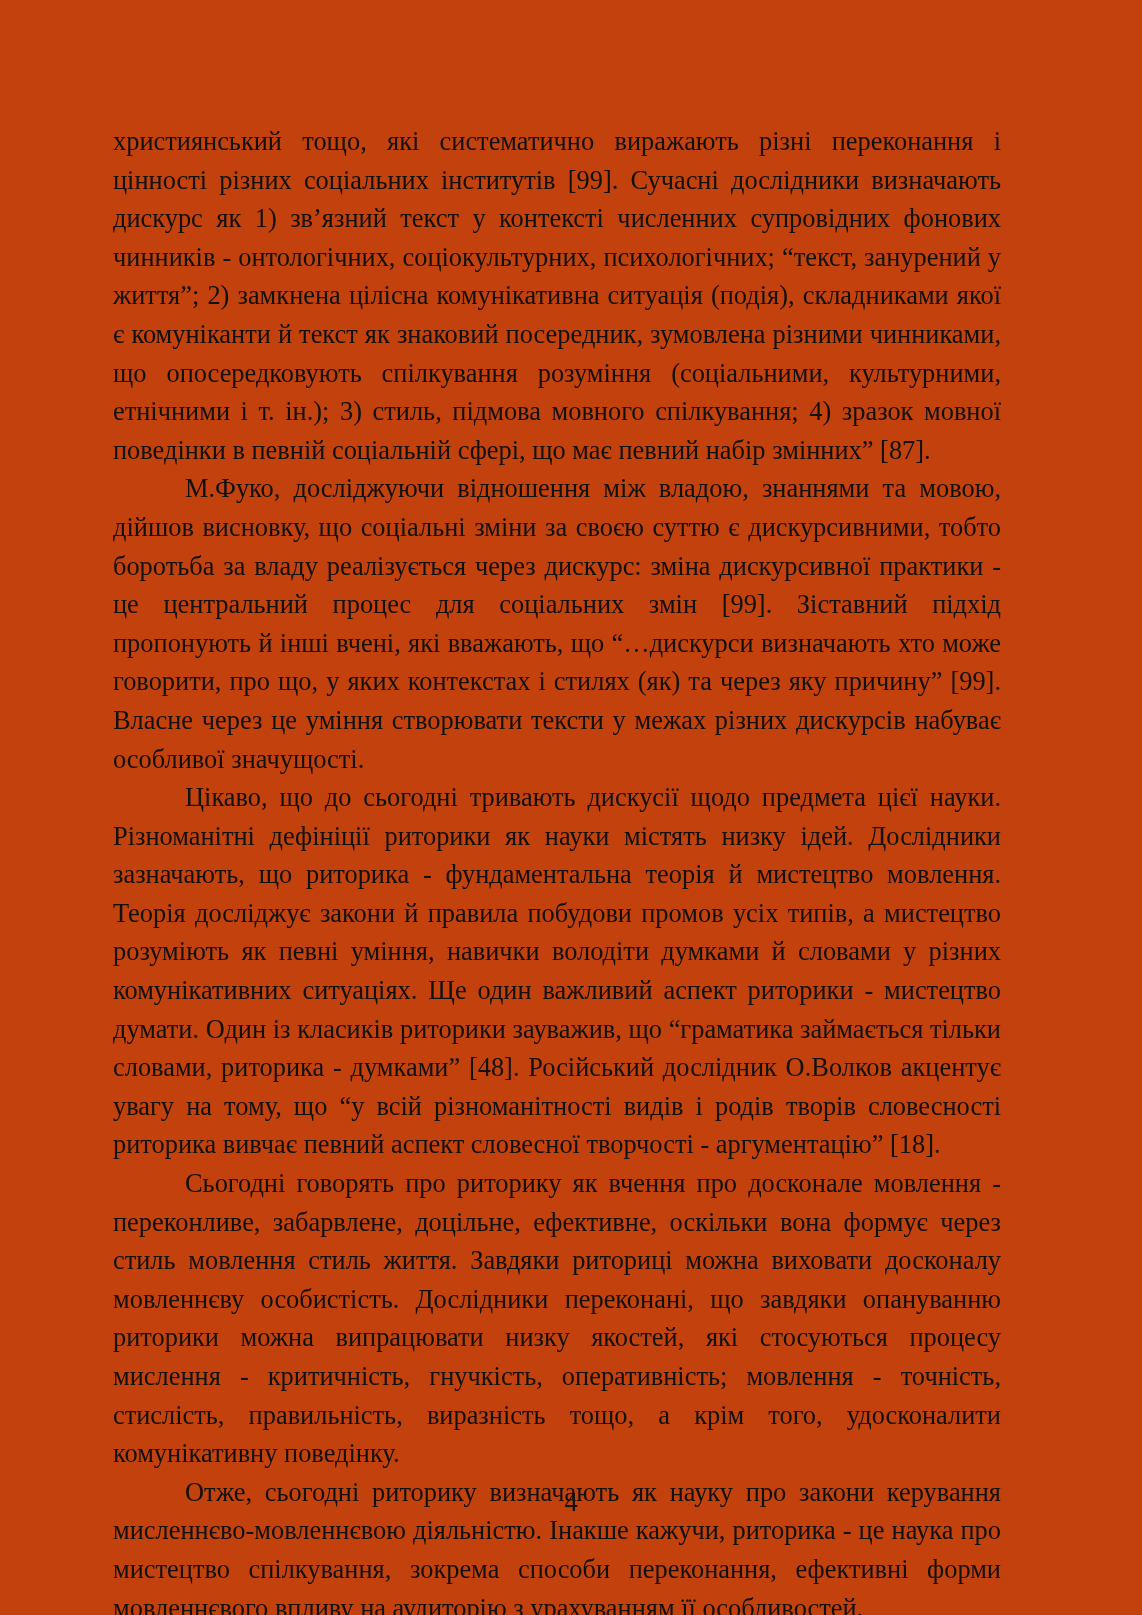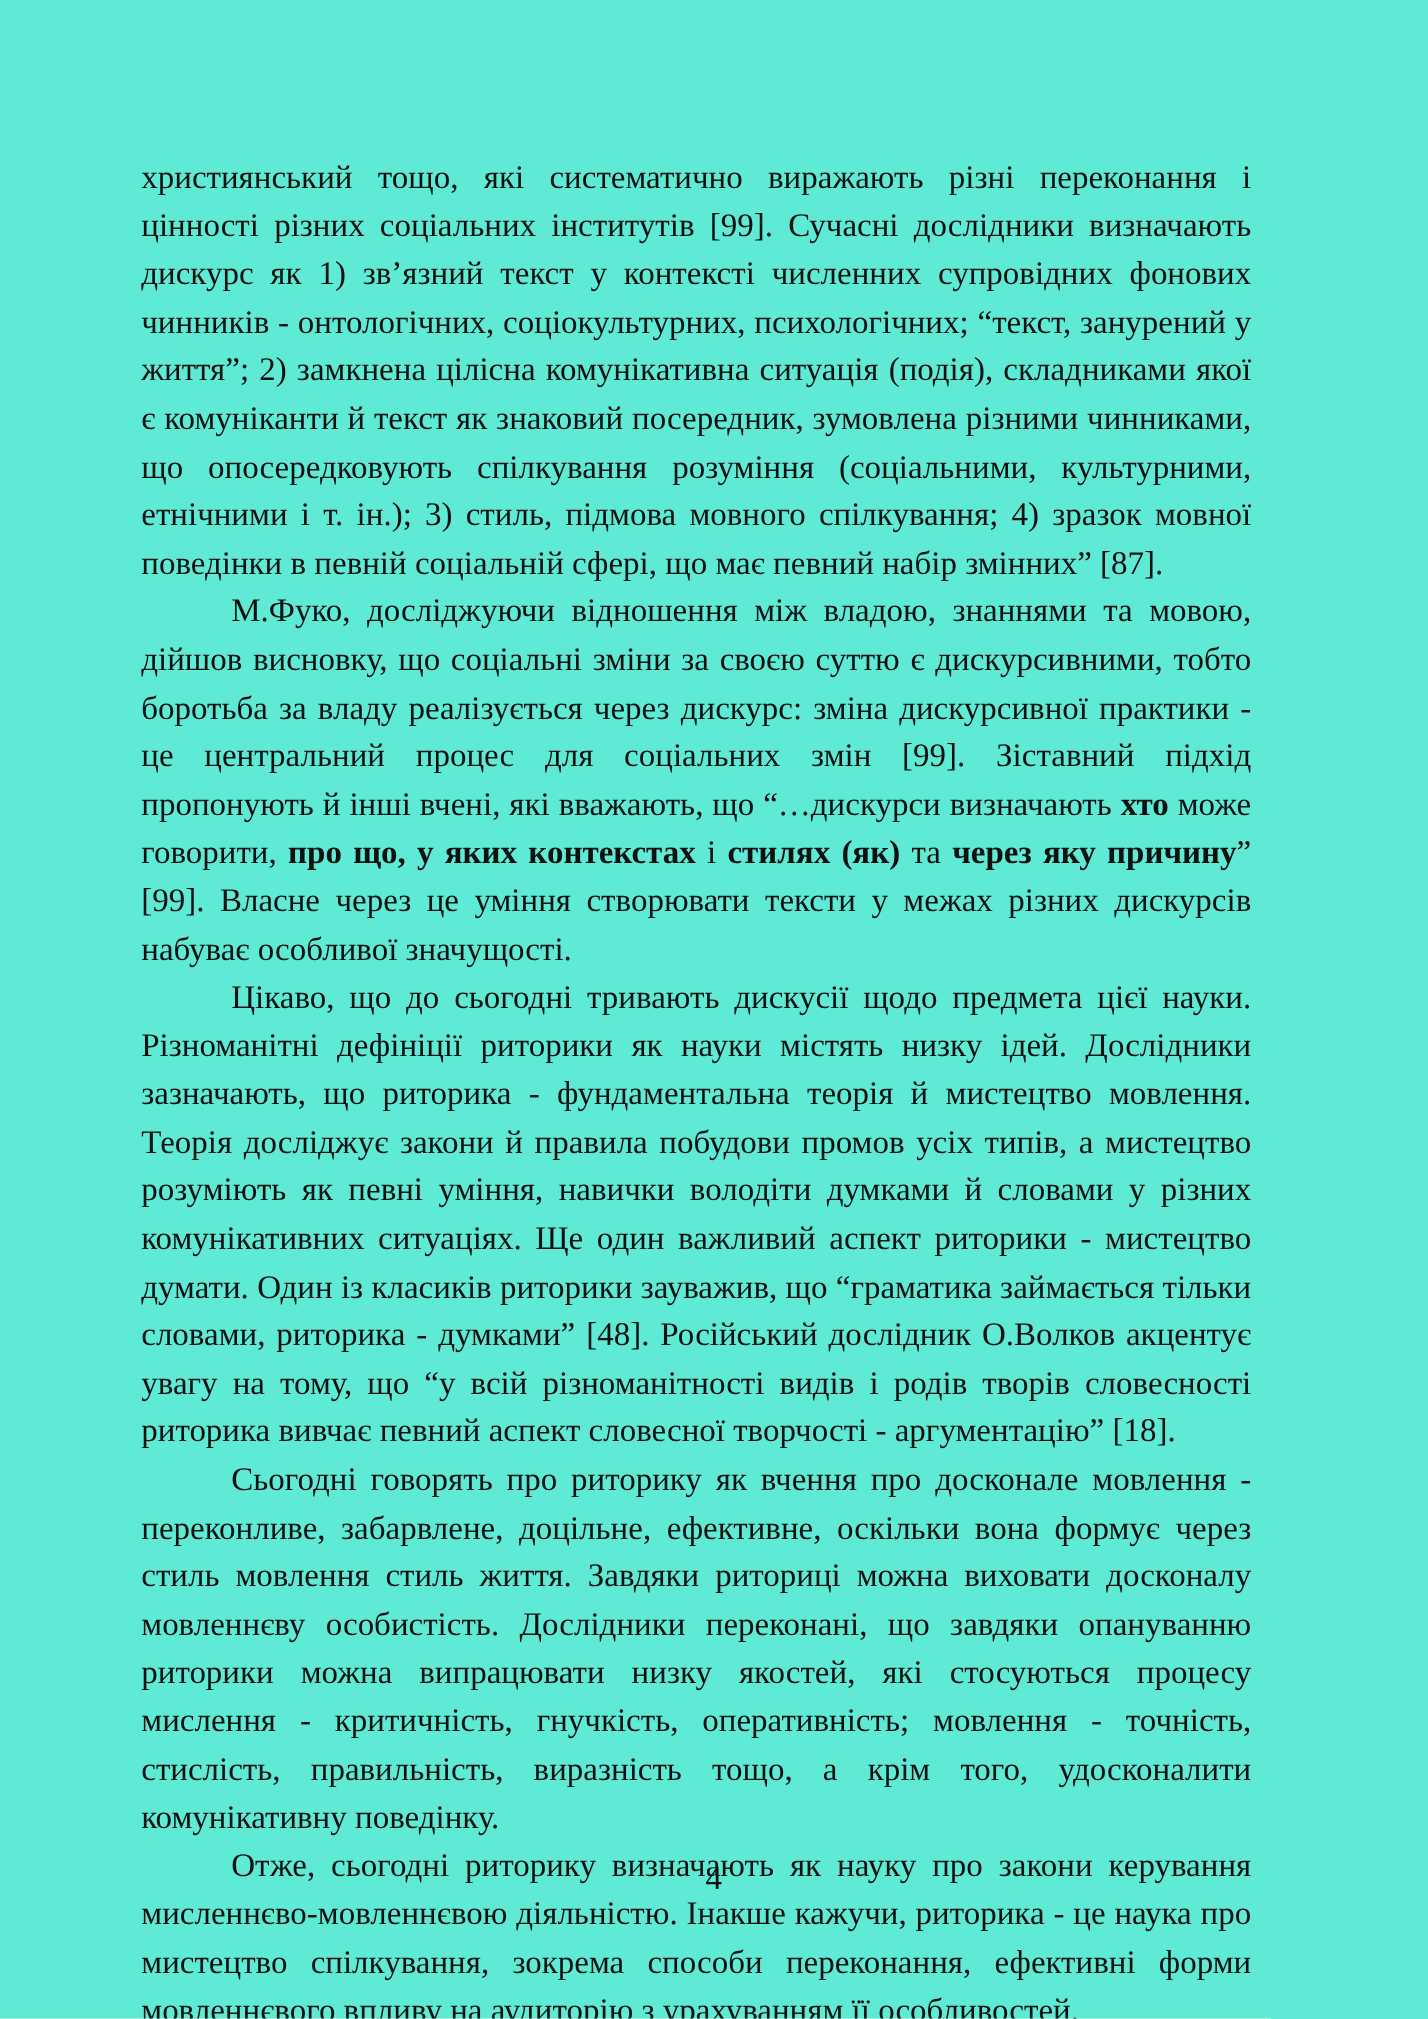--- a/index.html
+++ b/index.html
@@ -12,21 +12,21 @@
   body {
     font-family: "Liberation Serif", "DejaVu Serif", serif;
     color: #000000;
   }
 
   .page {
     position: relative;
     width: 1142px;
     height: 1615px;
     margin: 0 auto;
-    background: #5eead4;
+    background: #c2410c;
     overflow: hidden;
     box-sizing: border-box;
   }
 
   .text-block {
     position: absolute;
     left: 113px;
     top: 122px;
     width: 888px;
     font-size: 26.4px;
@@ -44,21 +44,21 @@
     text-indent: 72px;
     text-align: justify;
   }
 
   .para.no-indent {
     text-indent: 0;
   }
 
   .para b,
   .para .bold {
-    font-weight: bold;
+    font-weight: normal;
   }
 
   .page-number {
     position: absolute;
     left: 0;
     right: 0;
     top: 1487px;
     text-align: center;
     font-family: "Liberation Serif", "DejaVu Serif", serif;
     font-size: 26.4px;

